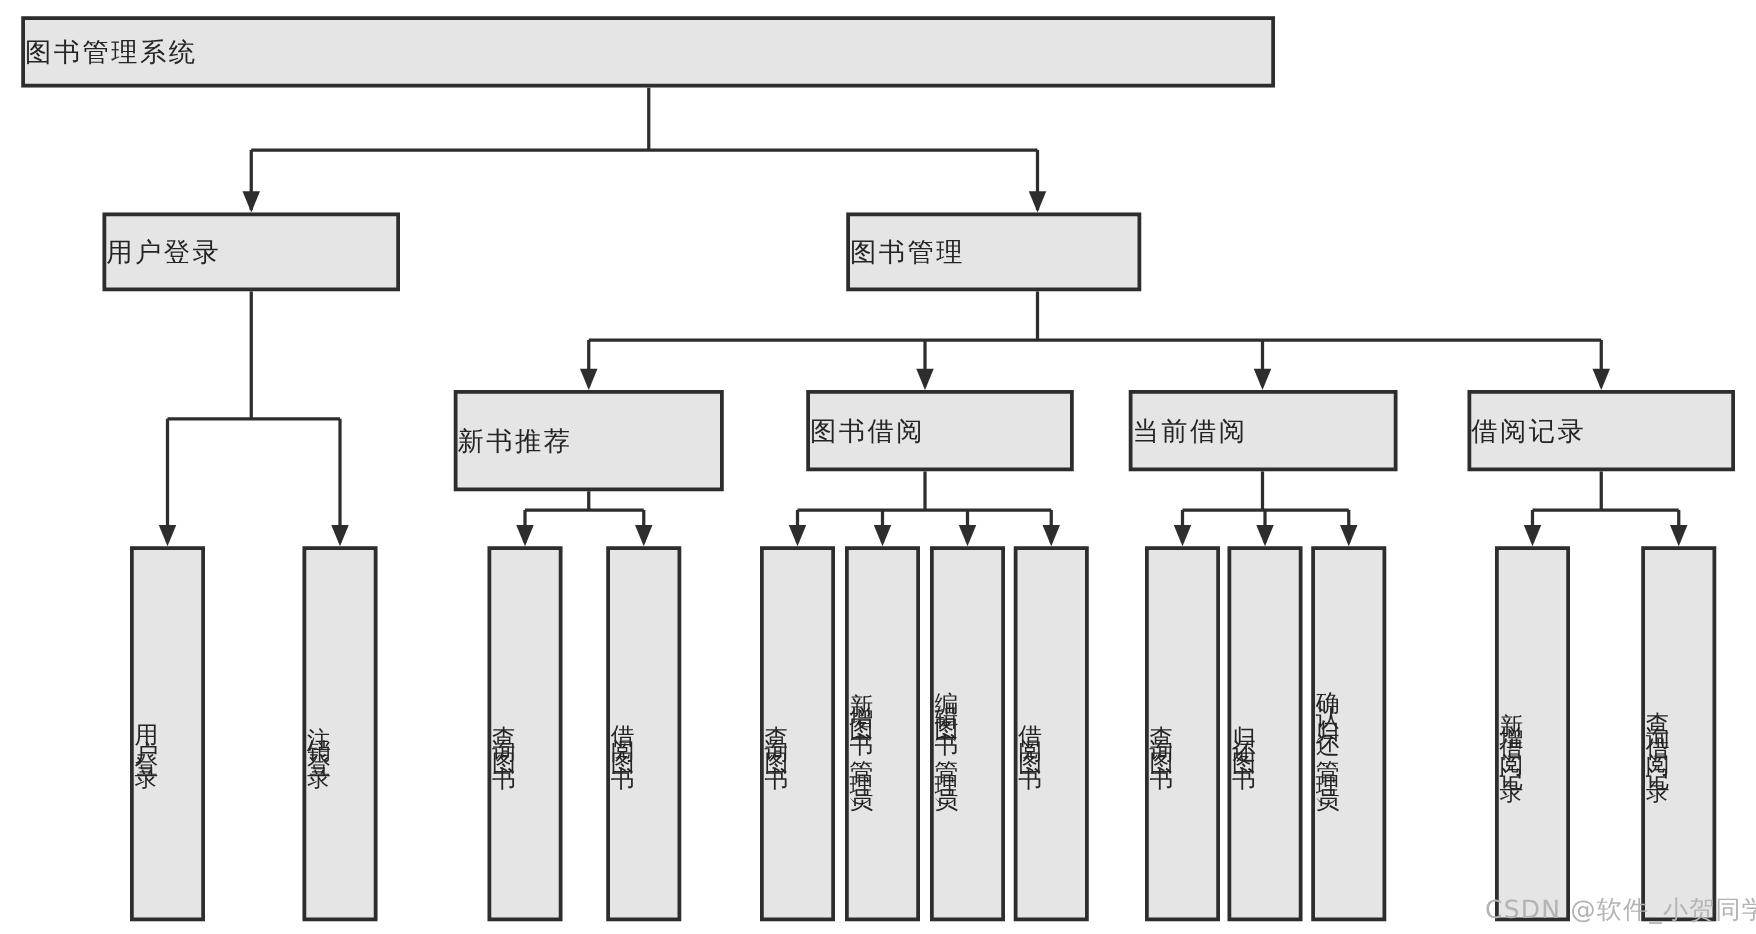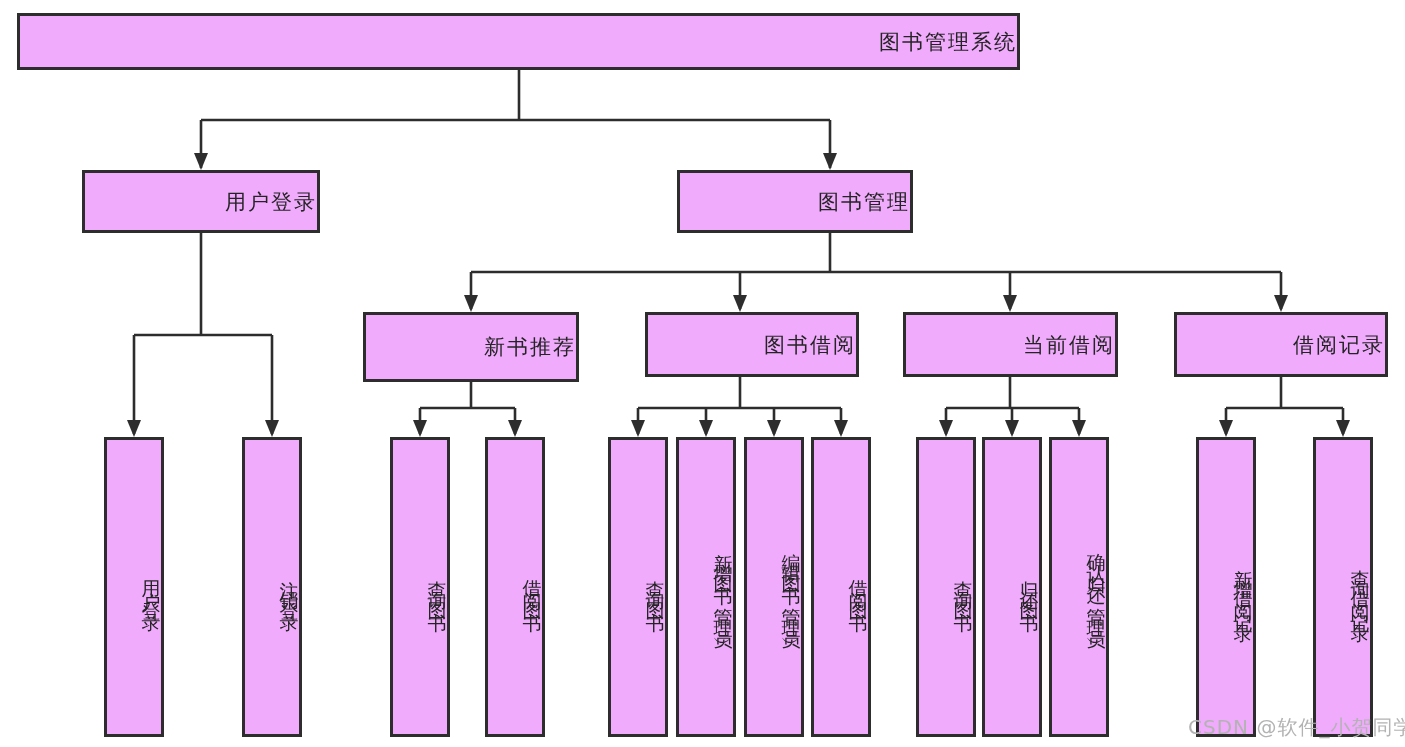--- a/index.html
+++ b/index.html
@@ -20,46 +20,45 @@
     left: 0;
     top: 0;
     width: 1405px;
     height: 747px;
     pointer-events: none;
   }
   .box {
     position: absolute;
     box-sizing: border-box;
     border: 3px solid #2d2d2d;
-    background: #f0abfc;
+    background: #e5e5e5;
     display: flex;
     align-items: center;
-    justify-content: flex-end;
+    justify-content: flex-start;
     color: #242424;
-    padding-left: 23px;
   }
   .h-label {
     font-size: 21px;
     letter-spacing: 2px;
     white-space: nowrap;
   }
   .leaf .v-label {
     writing-mode: vertical-rl;
     font-size: 19px;
     letter-spacing: 11px;
     line-height: 1;
     white-space: nowrap;
   }
   
   .node-root        { left: 17px;   top: 13px;  width: 1003px; height: 57px; }
   
   .node-user-login  { left: 82px;   top: 170px; width: 238px;  height: 63px; }
   .node-book-mgmt   { left: 677px;  top: 170px; width: 236px;  height: 63px; }
   
-  .node-new-books   { left: 363px;  top: 312px; width: 216px;  height: 70px; }
+  .node-new-books   { left: 363px;  top: 312px; width: 216px;  height: 81px; }
   .node-book-borrow { left: 633px;  top: 312px; width: 214px;  height: 65px; margin-left: 12px; }
   .node-cur-borrow  { left: 903px;  top: 312px; width: 215px;  height: 65px; }
   .node-borrow-rec  { left: 1174px; top: 312px; width: 214px;  height: 65px; }
   
   .leaf { top: 437px; height: 300px; width: 60px; }
   .leaf-login       { left: 104px;  }
   .leaf-logout      { left: 242px;  }
   .leaf-nb-query    { left: 390px;  }
   .leaf-nb-borrow   { left: 485px;  }
   .leaf-bb-query    { left: 608px;  }

